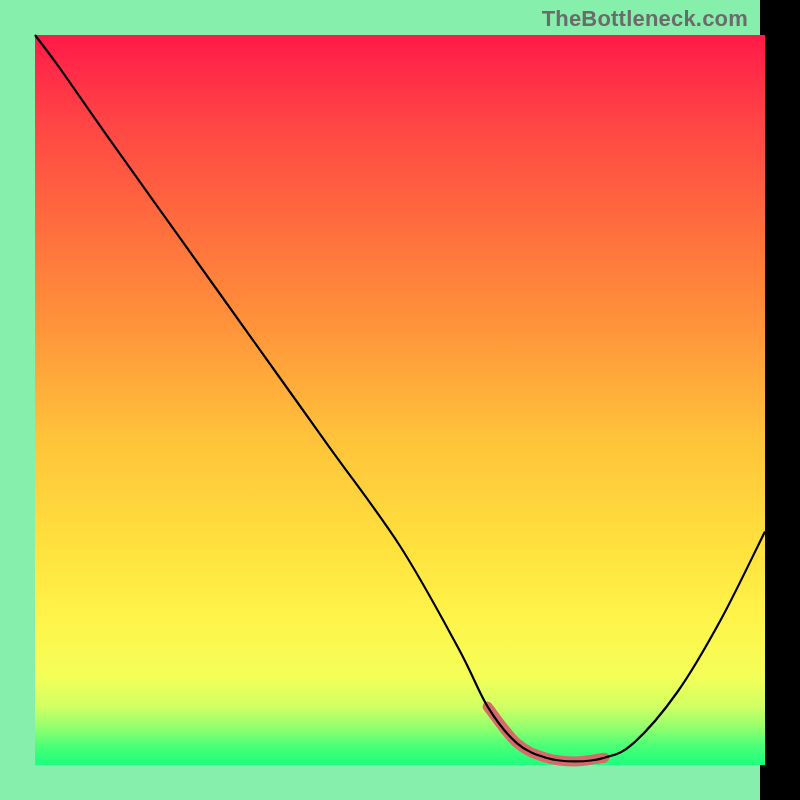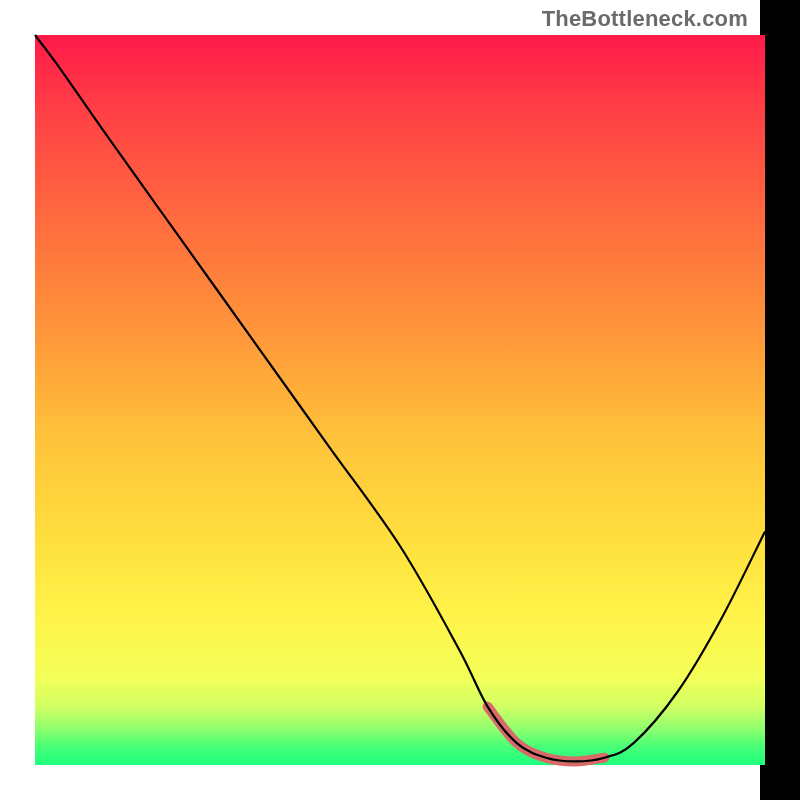--- a/index.html
+++ b/index.html
@@ -9,21 +9,21 @@
     height: 800px;
     background: #000;
     overflow: hidden;
   }
   .frame {
     position: absolute;
     left: 0;
     top: 0;
     width: 760px;
     height: 800px;
-    background: #ffffff;
+    background: #86efac;
   }
   .plot {
     position: absolute;
     left: 35px;
     top: 35px;
     width: 730px;
     height: 730px;
     background: linear-gradient(to bottom,
       #ff1a49 0%,
       #ff4545 12%,

